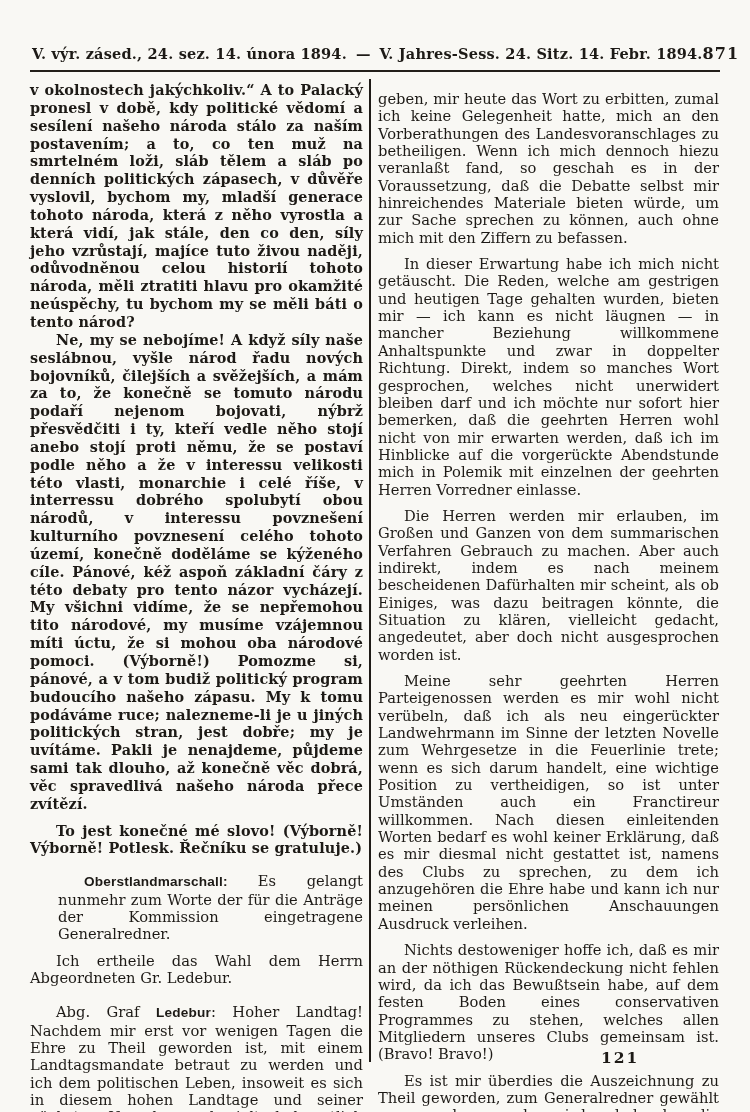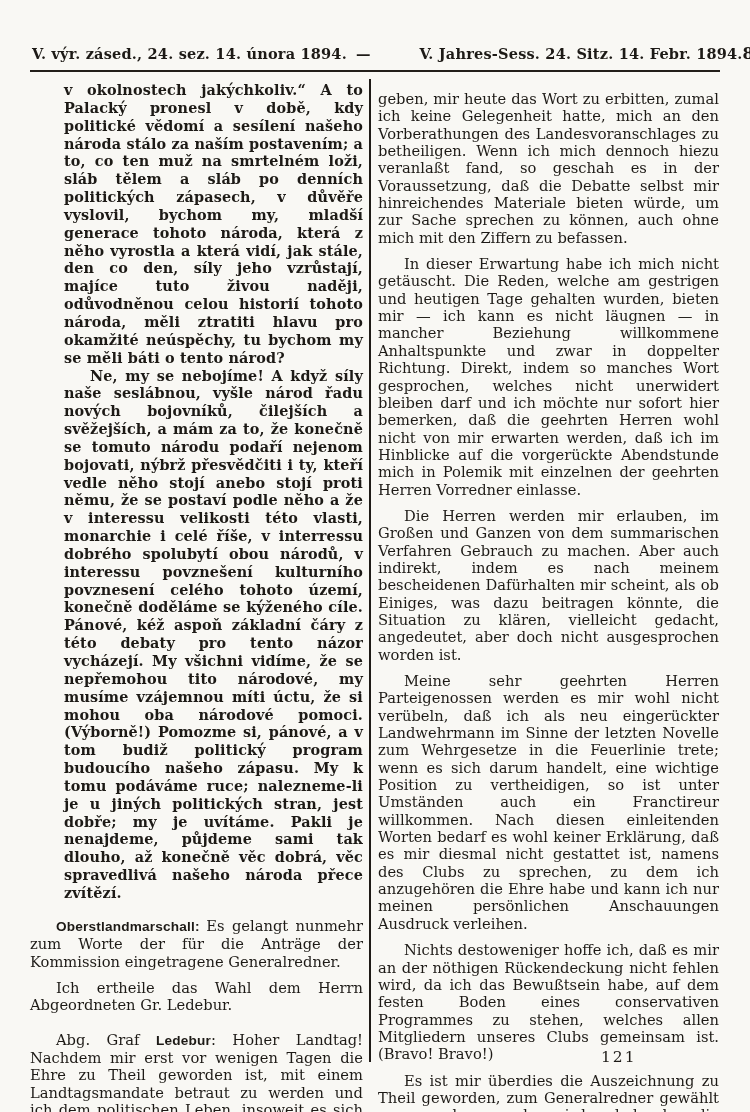--- a/index.html
+++ b/index.html
@@ -14,49 +14,49 @@
     font-family:"DejaVu Serif", serif;
   }
   
   .header{
     position:absolute;left:32px;right:28px;top:44px;
     display:flex;align-items:center;justify-content:space-between;
     font-weight:bold;font-size:14.5px;white-space:nowrap;
   }
   .header-left{display:flex;align-items:baseline;gap:9px;}
   .header-czech{letter-spacing:.2px;}
-  .header-german{letter-spacing:.2px;margin-left:40px;}
+  .header-german{letter-spacing:.2px;}
   .header-sep{font-weight:bold;}
   .header-pagenum{font-size:16px;letter-spacing:1px;}
   .header-rule{
     position:absolute;left:30px;right:30px;top:70px;height:2px;
     background:#231f1a;
   }
   
   .col{position:absolute;top:81px;}
   .col-left{left:30px;width:333px;}
   .col-right{left:378px;width:341px;}
   .divider{
     position:absolute;left:369px;top:79px;width:2px;height:983px;
     background:#1f1b17;
   }
   p.para{margin:0;text-align:justify;}
-  p.cs{font-weight:bold;font-size:14.4px;line-height:17.85px;letter-spacing:.15px;margin-left:34px;}
+  p.cs{font-weight:bold;font-size:14.4px;line-height:17.85px;letter-spacing:.15px;}
   p.de{font-weight:normal;font-size:14.7px;line-height:17.35px;margin-top:9px;}
   p.indent{text-indent:26px;}
   p.gap-sm{margin-top:9px;}
-  p.gap-md{margin-top:15px;}
+  p.gap-md{margin-top:15px;margin-left:28px;}
   p.gap-lg{margin-top:17px;}
   b.speaker{
     font-family:"Liberation Sans", sans-serif;
     font-size:13.6px;font-weight:bold;letter-spacing:.2px;
   }
   .sheet-number{
     position:absolute;left:601px;top:1048px;
-    font-size:15.5px;font-weight:normal;letter-spacing:2px;
+    font-size:15.5px;font-weight:bold;letter-spacing:2px;
   }
 </style>
 </head>
 <body>
 
 <div class="page">
 
   <div class="header">
     <span class="header-left">
       <span class="header-czech">V. výr. zásed., 24. sez. 14. února 1894.</span>
@@ -66,20 +66,21 @@
     <span class="header-pagenum">871</span>
   </div>
 
   <div class="header-rule"></div>
 
   <div class="divider"></div>
 
   <div class="col col-left" id="col-left">
       <p class="para cs"><span>v okolnostech jakýchkoliv.“ A to Palacký pronesl v době, kdy politické vědomí a sesílení našeho národa stálo za naším postavením; a to, co ten muž na smrtelném loži, sláb tělem a sláb po denních politických zápasech, v důvěře vyslovil, bychom my, mladší generace tohoto národa, která z něho vyrostla a která vidí, jak stále, den co den, síly jeho vzrůstají, majíce tuto živou naději, odůvodněnou celou historií tohoto národa, měli ztratiti hlavu pro okamžité neúspěchy, tu bychom my se měli báti o tento národ?</span></p>
       <p class="para cs indent"><span>Ne, my se nebojíme! A když síly naše seslábnou, vyšle národ řadu nových bojovníků, čilejších a svěžejších, a mám za to, že konečně se tomuto národu podaří nejenom bojovati, nýbrž přesvědčiti i ty, kteří vedle něho stojí anebo stojí proti němu, že se postaví podle něho a že v interessu velikosti této vlasti, monarchie i celé říše, v interressu dobrého spolubytí obou národů, v interessu povznešení kulturního povznesení celého tohoto území, konečně doděláme se kýženého cíle. Pánové, kéž aspoň základní čáry z této debaty pro tento názor vycházejí. My všichni vidíme, že se nepřemohou tito národové, my musíme vzájemnou míti úctu, že si mohou oba národové pomoci. (Výborně!) Pomozme si, pánové, a v tom budiž politický program budoucího našeho zápasu. My k tomu podáváme ruce; nalezneme-li je u jiných politických stran, jest dobře; my je uvítáme. Pakli je nenajdeme, půjdeme sami tak dlouho, až konečně věc dobrá, věc spravedlivá našeho národa přece zvítězí.</span></p>
+      <p class="para cs indent gap-sm"><span>To jest konečné mé slovo! (Výborně! Výborně! Potlesk. Řečníku se gratuluje.)</span></p>
       <p class="para de indent gap-md"><b class="speaker">Oberstlandmarschall: </b><span>Es gelangt nunmehr zum Worte der für die Anträge der Kommission eingetragene Generalredner.</span></p>
       <p class="para de indent"><span>Ich ertheile das Wahl dem Herrn Abgeordneten Gr. Ledebur.</span></p>
       <p class="para de indent gap-lg"><span>Abg. Graf </span><b class="speaker">Ledebur</b><span>: Hoher Landtag! Nachdem mir erst vor wenigen Tagen die Ehre zu Theil geworden ist, mit einem Landtagsmandate betraut zu werden und ich dem politischen Leben, insoweit es sich in diesem hohen Landtage und seiner nächsten Umgebung abspielt, bekanntlich in der letzten Zeit ferne stand, war mir wohl kein unmittelbarer Grund ge-</span></p>
     </div>
 
   <div class="col col-right" id="col-right">
       <p class="para de"><span>geben, mir heute das Wort zu erbitten, zumal ich keine Gelegenheit hatte, mich an den Vorberathungen des Landesvoranschlages zu betheiligen. Wenn ich mich dennoch hiezu veranlaßt fand, so geschah es in der Voraussetzung, daß die Debatte selbst mir hinreichendes Materiale bieten würde, um zur Sache sprechen zu können, auch ohne mich mit den Ziffern zu befassen.</span></p>
       <p class="para de indent"><span>In dieser Erwartung habe ich mich nicht getäuscht. Die Reden, welche am gestrigen und heutigen Tage gehalten wurden, bieten mir — ich kann es nicht läugnen — in mancher Beziehung willkommene Anhaltspunkte und zwar in doppelter Richtung. Direkt, indem so manches Wort gesprochen, welches nicht unerwidert bleiben darf und ich möchte nur sofort hier bemerken, daß die geehrten Herren wohl nicht von mir erwarten werden, daß ich im Hinblicke auf die vorgerückte Abendstunde mich in Polemik mit einzelnen der geehrten Herren Vorredner einlasse.</span></p>
       <p class="para de indent"><span>Die Herren werden mir erlauben, im Großen und Ganzen von dem summarischen Verfahren Gebrauch zu machen. Aber auch indirekt, indem es nach meinem bescheidenen Dafürhalten mir scheint, als ob Einiges, was dazu beitragen könnte, die Situation zu klären, vielleicht gedacht, angedeutet, aber doch nicht ausgesprochen worden ist.</span></p>
       <p class="para de indent"><span>Meine sehr geehrten Herren Parteigenossen werden es mir wohl nicht verübeln, daß ich als neu eingerückter Landwehrmann im Sinne der letzten Novelle zum Wehrgesetze in die Feuerlinie trete; wenn es sich darum handelt, eine wichtige Position zu vertheidigen, so ist unter Umständen auch ein Franctireur willkommen. Nach diesen einleitenden Worten bedarf es wohl keiner Erklärung, daß es mir diesmal nicht gestattet ist, namens des Clubs zu sprechen, zu dem ich anzugehören die Ehre habe und kann ich nur meinen persönlichen Anschauungen Ausdruck verleihen.</span></p>

